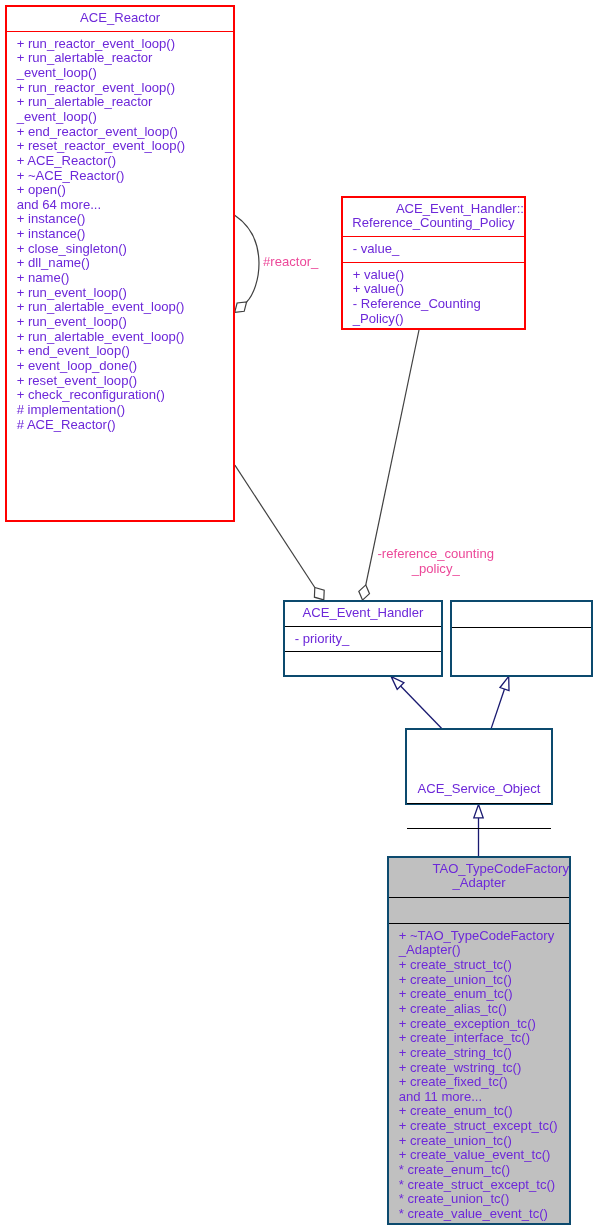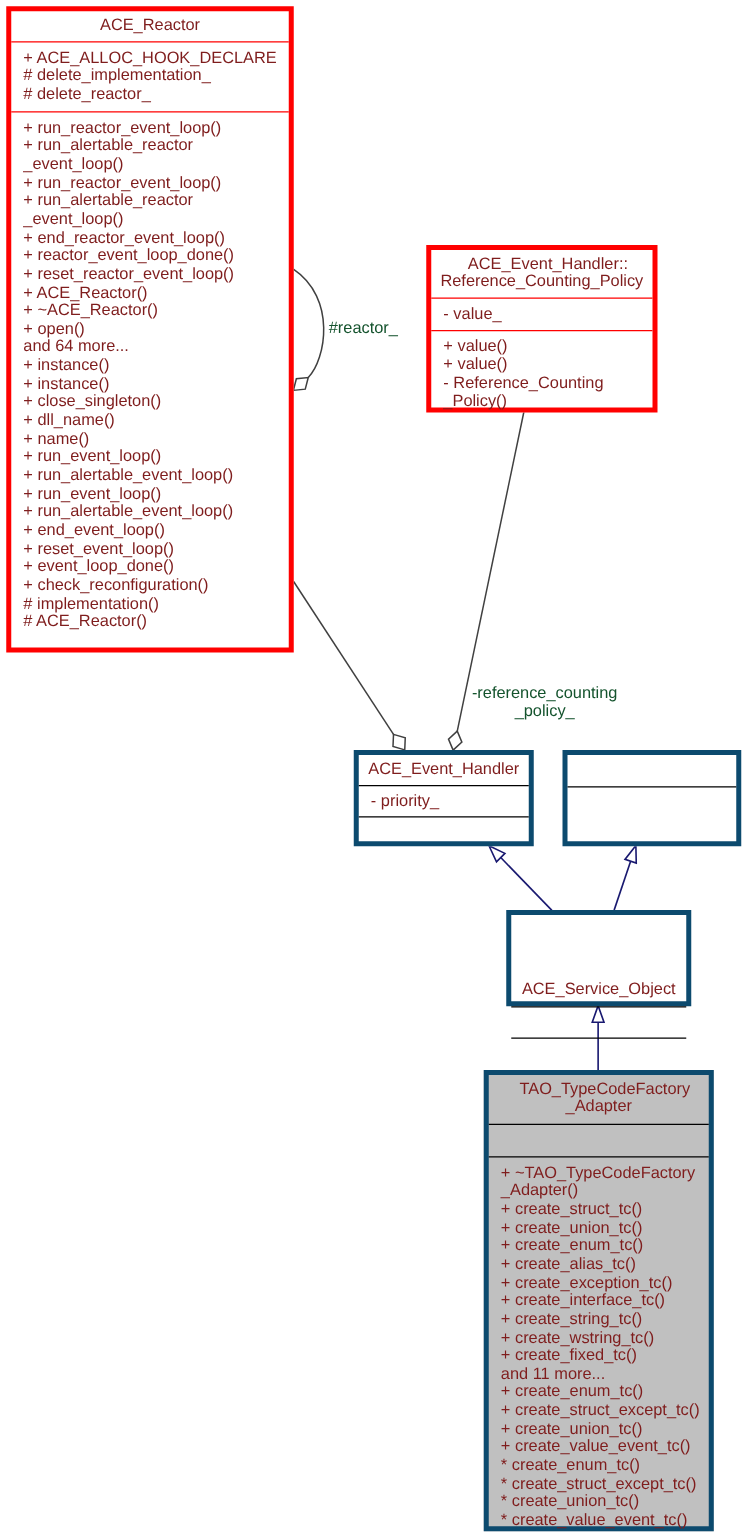--- a/index.html
+++ b/index.html
@@ -1,33 +1,33 @@
 <!DOCTYPE html>
 <html><head>
 <meta charset="utf-8">
 <title>ACE_Reactor Collaboration Diagram</title>
 <style>
   html,body{margin:0;padding:0;background:#ffffff;}
   body{width:597px;height:1232px;position:relative;overflow:hidden;
        font-family:"Liberation Sans",sans-serif;}
   #canvas{position:absolute;left:0;top:0;width:597px;height:1232px;}
   .node{position:absolute;box-sizing:border-box;background:#ffffff;
-        border:4px solid #0c4a6e;font-size:13.1px;line-height:14.65px;color:#7f1d1d;}
+        border:2px solid #0c4a6e;font-size:13.1px;line-height:14.65px;color:#6d28d9;}
   .node.hl{border-color:#ff0000;}
   .node.cur{background:#c0c0c0;}
   .node .cmp{box-sizing:border-box;overflow:hidden;}
   .node .cmp + .cmp{border-top:1px solid #000;}
   .node.hl .cmp + .cmp{border-top-color:#ff0000;}
   .title{text-align:center;padding-top:3.5px;}
-  .title .ljust{text-align:center;padding-left:9.7px;}
+  .title .ljust{text-align:right;padding-left:9.7px;}
   .title > div,.title > span{display:block;}
   .attrs,.meths{padding-left:9.7px;padding-top:4.6px;}
   .row{white-space:pre;}
   svg.edges{position:absolute;left:0;top:0;width:597px;height:1232px;overflow:visible;pointer-events:none;}
-  .elabel{position:absolute;white-space:nowrap;text-align:center;color:#14532d;
+  .elabel{position:absolute;white-space:nowrap;text-align:center;color:#ec4899;
           font-size:13.1px;line-height:14.65px;}
   .elabel > div{white-space:pre;}
   .elabel.two{font-size:0;}
   .elabel.two > div{font-size:13.1px;}
 </style>
 </head>
 <body>
 
 <div id="canvas">
 
@@ -68,51 +68,45 @@
   <div class="elabel" style="left:311px;top:553.6px;margin-top:45px;">-reactor_</div>
   <div class="elabel two" style="left:377.5px;top:547.3px;">
     <div>-reference_counting</div>
     <div>_policy_</div>
   </div>
 
   <div class="node hl" style="left:5px;top:5px;width:230px;height:517px;">
     <div class="cmp title" style="height:24px;">
         <span>ACE_Reactor</span>
       </div>
-    <div class="cmp attrs" style="height:56px;">
-      <div class="row">+ ACE_ALLOC_HOOK_DECLARE</div>
-      <div class="row"># delete_implementation_</div>
-      <div class="row"># delete_reactor_</div>
-    </div>
     <div class="cmp meths" style="height:435px;">
         <div class="row">+ run_reactor_event_loop()</div>
         <div class="row">+ run_alertable_reactor</div>
         <div class="row">_event_loop()</div>
         <div class="row">+ run_reactor_event_loop()</div>
         <div class="row">+ run_alertable_reactor</div>
         <div class="row">_event_loop()</div>
         <div class="row">+ end_reactor_event_loop()</div>
-        <div class="row">+ reactor_event_loop_done()</div>
         <div class="row">+ reset_reactor_event_loop()</div>
         <div class="row">+ ACE_Reactor()</div>
         <div class="row">+ ~ACE_Reactor()</div>
         <div class="row">+ open()</div>
         <div class="row">and 64 more...</div>
         <div class="row">+ instance()</div>
         <div class="row">+ instance()</div>
         <div class="row">+ close_singleton()</div>
         <div class="row">+ dll_name()</div>
         <div class="row">+ name()</div>
         <div class="row">+ run_event_loop()</div>
         <div class="row">+ run_alertable_event_loop()</div>
         <div class="row">+ run_event_loop()</div>
         <div class="row">+ run_alertable_event_loop()</div>
         <div class="row">+ end_event_loop()</div>
+        <div class="row">+ event_loop_done()</div>
         <div class="row">+ reset_event_loop()</div>
-        <div class="row">+ event_loop_done()</div>
         <div class="row">+ check_reconfiguration()</div>
         <div class="row"># implementation()</div>
         <div class="row"># ACE_Reactor()</div>
       </div>
   </div>
 
   <div class="node hl" style="left:341px;top:196px;width:185px;height:134px;">
     <div class="cmp title" style="height:38px;">
       <div class="ljust">ACE_Event_Handler::</div>
       <div>Reference_Counting_Policy</div>
@@ -121,21 +115,21 @@
       <div class="row">- value_</div>
     </div>
     <div class="cmp meths" style="height:66px;">
         <div class="row">+ value()</div>
         <div class="row">+ value()</div>
         <div class="row">- Reference_Counting</div>
         <div class="row">_Policy()</div>
       </div>
   </div>
 
-  <div class="node" style="left:283px;top:600px;width:144px;height:77px;">
+  <div class="node" style="left:283px;top:600px;width:160px;height:77px;">
     <div class="cmp title" style="height:24px;">
       <span>ACE_Event_Handler</span>
       </div>
     <div class="cmp attrs" style="height:25px;">
       <div class="row">- priority_</div>
     </div>
     <div class="cmp meths" style="height:24px;"></div>
   </div>
 
   <div class="node" style="left:450px;top:600px;width:143px;height:77px;">

